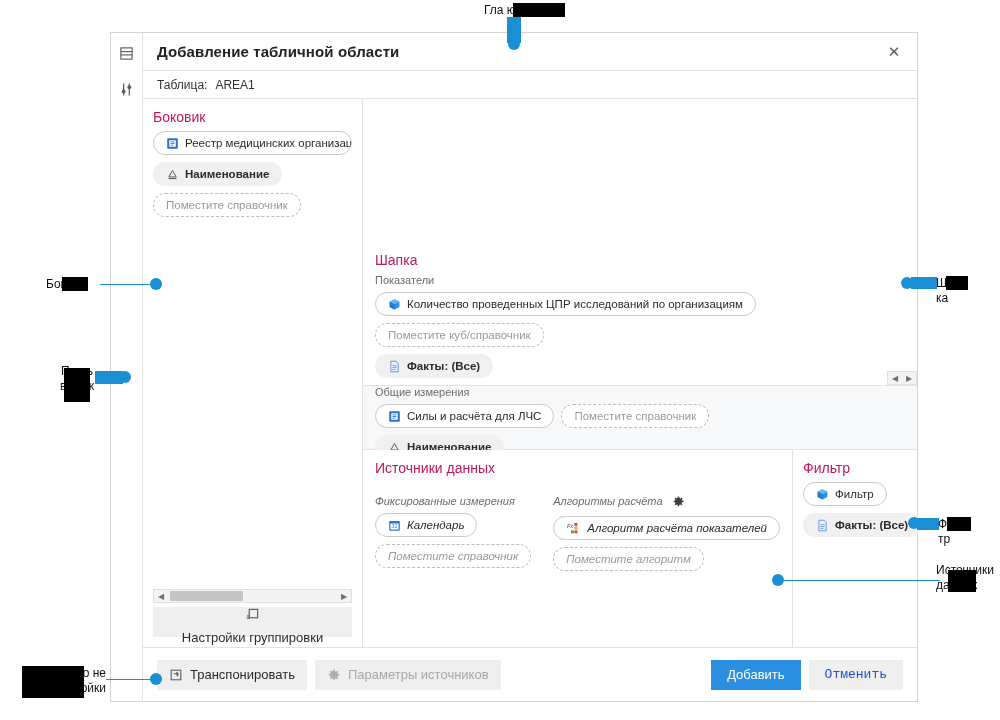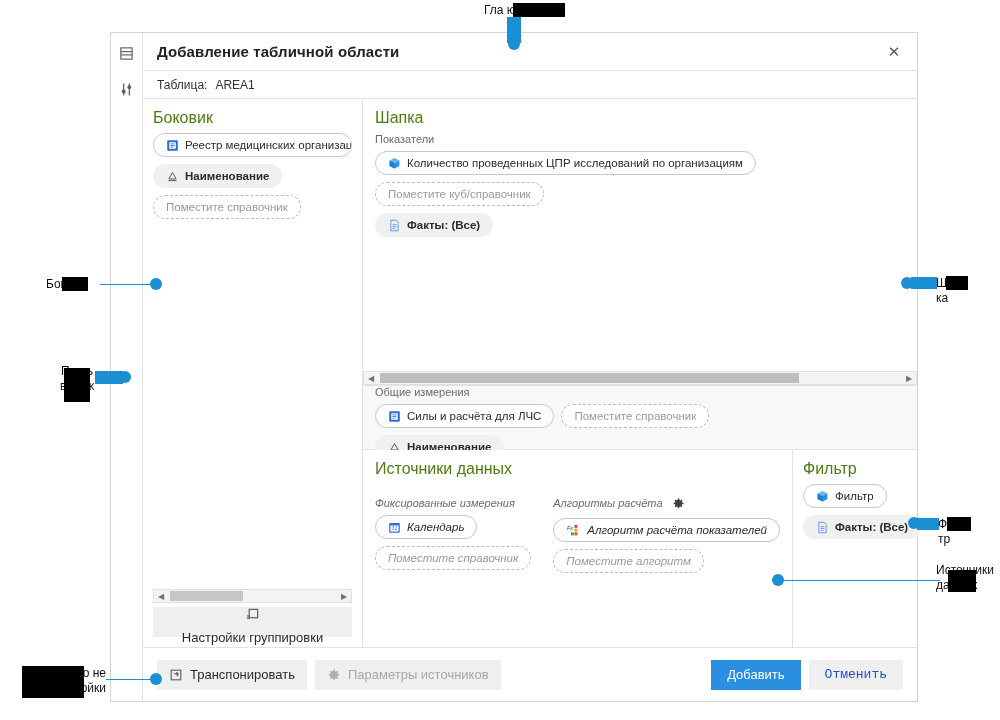--- a/index.html
+++ b/index.html
@@ -58,21 +58,21 @@
   .colleft {
     width: 220px; flex: 0 0 220px;
     border-right: 1px solid #e2e2e2;
     background: #ffffff;
     display: flex; flex-direction: column;
     padding: 10px 10px 0 10px;
     min-height: 0;
   }
   .colright { flex: 1; display: flex; flex-direction: column; min-width: 0; }
 
-  .sec-title { font-size: 16px; color: #4d7c0f; margin-bottom: 6px; }
+  .sec-title { font-size: 14px; color: #be185d; margin-bottom: 6px; }
   .sub-label { font-size: 11px; color: #6b6b6b; margin-bottom: 6px; }
 
   
   .chiprow { display: flex; flex-wrap: wrap; gap: 7px; align-items: center; margin-bottom: 7px; }
   .chip {
     display: inline-flex; align-items: center; gap: 6px;
     height: 24px; padding: 0 12px;
     border-radius: 12px; font-size: 11.5px; color: #2b2b2b;
     white-space: nowrap; cursor: pointer;
   }
@@ -84,22 +84,22 @@
   .chip.clipped { max-width: 100%; overflow: hidden; }
 
   
   .ic { width: 13px; height: 13px; flex: 0 0 13px; display:block; }
 
   
   .panel-header {
     border-bottom: 1px solid #e2e2e2;
     background: #ffffff;
     padding: 10px 10px 0 12px;
-    display: flex; flex-direction: column;
-    height: 287px; flex: 0 0 287px;
+    display: flex; flex-direction: row;
+    height: 287px; flex: 0 0 287px; align-items: flex-end;
   }
   .hdr-scrollzone { flex: 1; min-height: 0; }
   .hscroll {
     height: 14px; display: flex; align-items: center;
     background: #f3f3f3; border: 1px solid #e0e0e0;
     margin: 0 -10px 0 -12px;
   }
   .hscroll .arrow { width: 14px; text-align: center; font-size: 8px; color: #707070; cursor: pointer; }
   .hscroll .track { flex: 1; height: 12px; position: relative; }
   .hscroll .thumb { position: absolute; left: 2px; top: 1px; height: 10px; width: 80%; background: #bdbdbd; }

